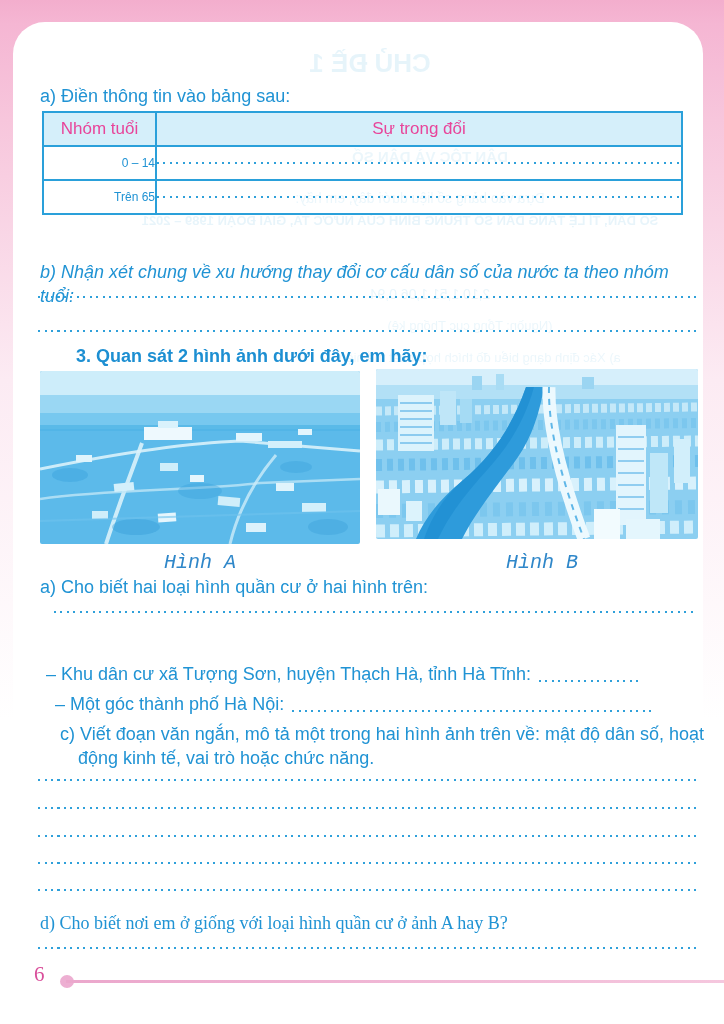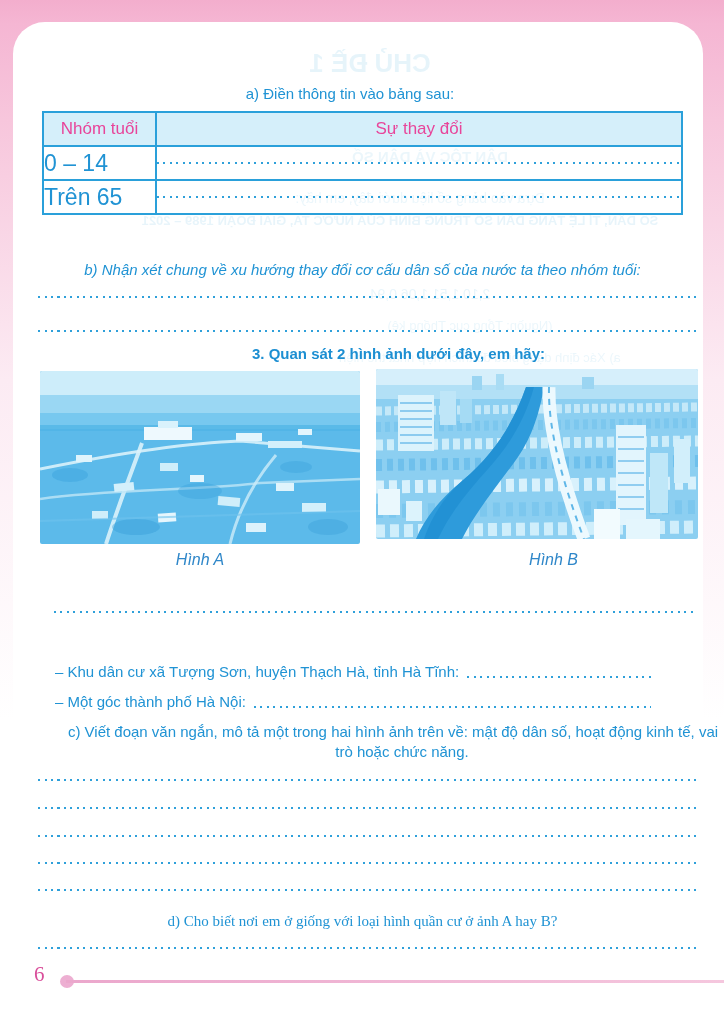--- a/index.html
+++ b/index.html
@@ -2,33 +2,33 @@
 <html><head>
 <meta charset="utf-8">
 <style>
   html,body{margin:0;padding:0;background:#fff;}
   .page{position:relative;width:724px;height:1024px;overflow:hidden;
         font-family:"Liberation Sans",sans-serif;
         background:linear-gradient(180deg,#f3aecd 0px,#f5b6d3 24px,#f7c6dc 120px,#fcebf3 380px,#ffffff 720px);}
   .card{position:absolute;left:13px;top:22px;right:21px;bottom:0;
         background:#fff;border-radius:32px 32px 0 0;}
   .abs{position:absolute;}
-  .ink{color:#2093d4;font-size:15px;line-height:1.35;text-align:center;}
+  .ink{color:#2093d4;font-size:18px;line-height:1.35;}
   .bold{font-weight:bold;color:#1d8fd2;margin-left:36px;}
   .hang{padding-left:18px;text-indent:-18px;margin-left:20px;}
   .dotline{height:2px;background:repeating-linear-gradient(90deg,#2fa0da 0 2px,transparent 2px 6.5px);}
   .leader-row{display:flex;align-items:flex-end;}
   .leader-row .dots{flex:1;height:2px;margin:0 4px 4px 8px;
         background:repeating-linear-gradient(90deg,#2fa0da 0 2px,transparent 2px 6.5px);}
   table.fill{border-collapse:collapse;width:641px;table-layout:fixed;}
   table.fill td,table.fill th{border:2px solid #2aa0da;height:32px;padding:0;}
   table.fill th{background:#d5effa;color:#e8459a;font-weight:normal;font-size:17px;}
-  td.agecell{text-align:left;color:#2093d4;font-size:23px;width:111px;margin-left:11px;}
+  td.agecell{text-align:right;color:#2093d4;font-size:12px;width:111px;margin-left:11px;}
   td.anscell{padding:0 10px;}
-  .caption{font-family:Liberation Sans, sans-serif;font-style:italic;color:#2f87c9;font-size:16px;}
+  .caption{font-family:Liberation Mono, monospace;font-style:italic;color:#2f87c9;font-size:20px;}
   .ghost{position:absolute;color:#49aede;opacity:0.13;transform:translateX(-50%) scaleX(-1);
          white-space:nowrap;pointer-events:none;}
   .pagenum{font-family:"Liberation Serif",serif;color:#d94f9b;font-size:21px;}
   .pinkrule{position:absolute;height:3px;background:linear-gradient(90deg,#eba7cc,#f5c7de);}
   .pinkdot{position:absolute;width:14px;height:13px;border-radius:50%;background:#edafd2;}
   .figwrap{position:absolute;border-radius:2px;overflow:hidden;}
   svg{display:block;}
 </style>
 </head>
 <body>
@@ -44,21 +44,21 @@
   <div class="ghost" style="left:430px;top:286px;font-size:14px;opacity:.12;">2,10        1,51        1,06        0,94</div>
   <div class="ghost" style="left:470px;top:318px;font-size:13px;opacity:.1;">(Nguồn: Tổng cục Thống kê)</div>
   <div class="ghost" style="left:480px;top:350px;font-size:13px;opacity:.1;">a) Xác định dạng biểu đồ thích hợp nhất thể hiện</div>
 
   <div class="abs ink" style="left:40px;top:84px;width:620px;">a) Điền thông tin vào bảng sau:</div>
 
   <table class="fill abs" style="left:42px;top:111px;">
     <tbody>
         <tr>
       <th style="width:111px;">Nhóm tuổi</th>
-      <th>Sự thay đổi</th>
+      <th>Sự trong đổi</th>
     </tr>
     <tr>
       <td class="agecell">0 – 14</td>
       <td class="anscell">
             <div class="dotline"></div>
           </td>
     </tr>
     <tr>
       <td class="agecell">Trên 65</td>
       <td class="anscell">
@@ -154,23 +154,24 @@
       <rect x="218" y="140" width="26" height="30" fill="#f2fbfe"></rect>
       <rect x="250" y="150" width="34" height="20" fill="#e4f6fd"></rect>
       <rect x="2" y="120" width="22" height="26" fill="#eaf8fd"></rect>
       <rect x="30" y="132" width="16" height="20" fill="#dcf3fc"></rect>
     </svg>
   </div>
 
   <div class="abs caption" style="left:150px;top:551px;width:100px;text-align:center;">Hình A</div>
   <div class="abs caption" style="left:478px;top:551px;width:100px;text-align:right;">Hình B</div>
 
+  <div class="abs ink" style="left:40px;top:575px;width:645px;">a) Cho biết hai loại hình quần cư ở hai hình trên:</div>
   <div class="abs dotline" style="left:54px;top:611px;width:642px;"></div>
 
-  <div class="abs ink leader-row" style="left:55px;top:662px;width:600px;">
+  <div class="abs ink leader-row" style="left:46px;top:662px;width:600px;">
     <span>– Khu dân cư xã Tượng Sơn, huyện Thạch Hà, tỉnh Hà Tĩnh:</span>
     <span class="dots"></span>
   </div>
   <div class="abs ink leader-row" style="left:55px;top:692px;width:600px;">
     <span>– Một góc thành phố Hà Nội:</span>
     <span class="dots"></span>
   </div>
 
   <div class="abs ink hang" style="left:40px;top:722px;width:648px;">c) Viết đoạn văn ngắn, mô tả một trong hai hình ảnh trên về: mật độ dân số, hoạt động kinh tế, vai trò hoặc chức năng.</div>
   <div class="abs dotline" style="left:38px;top:779px;width:658px;"></div>

